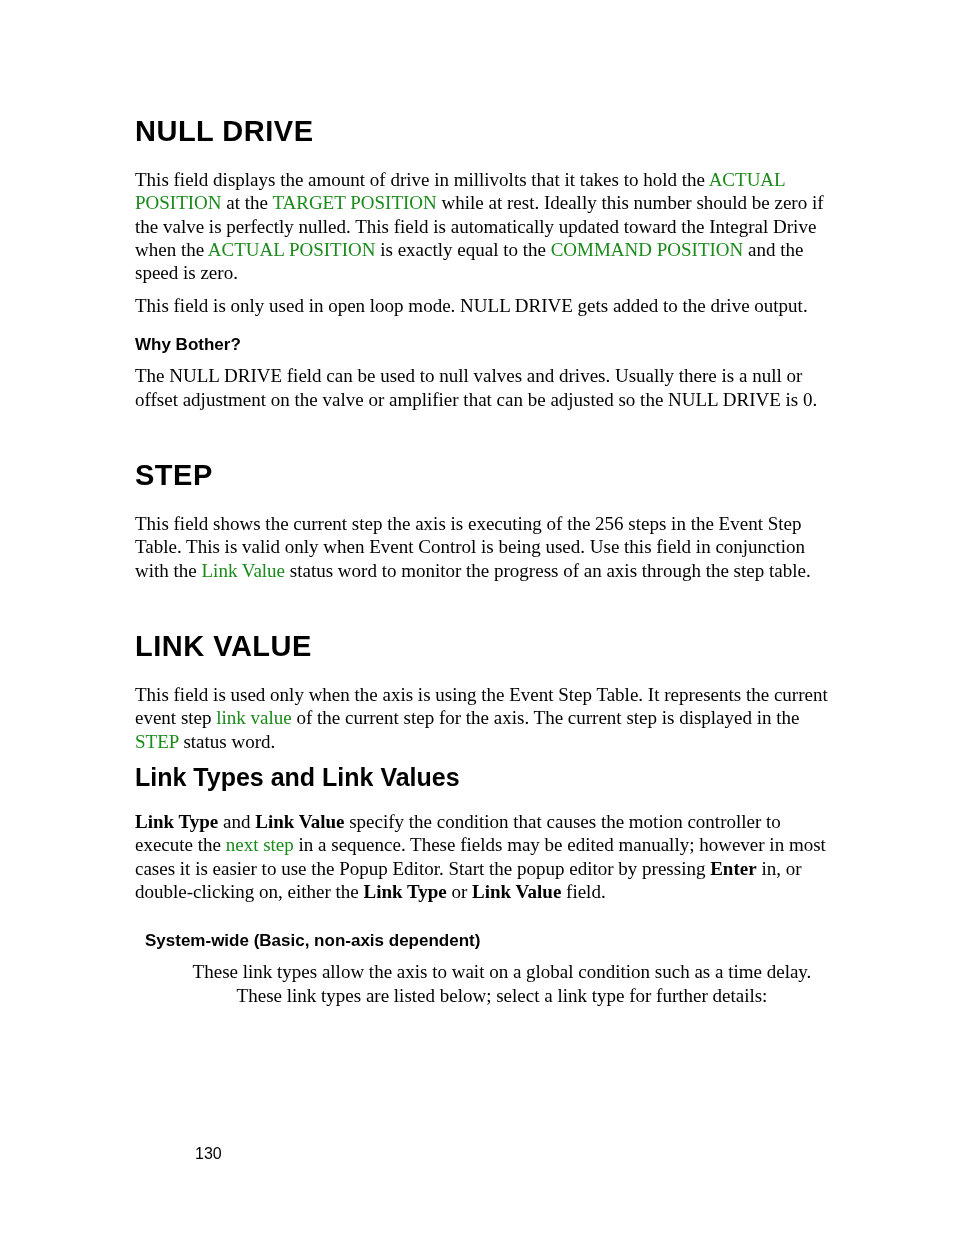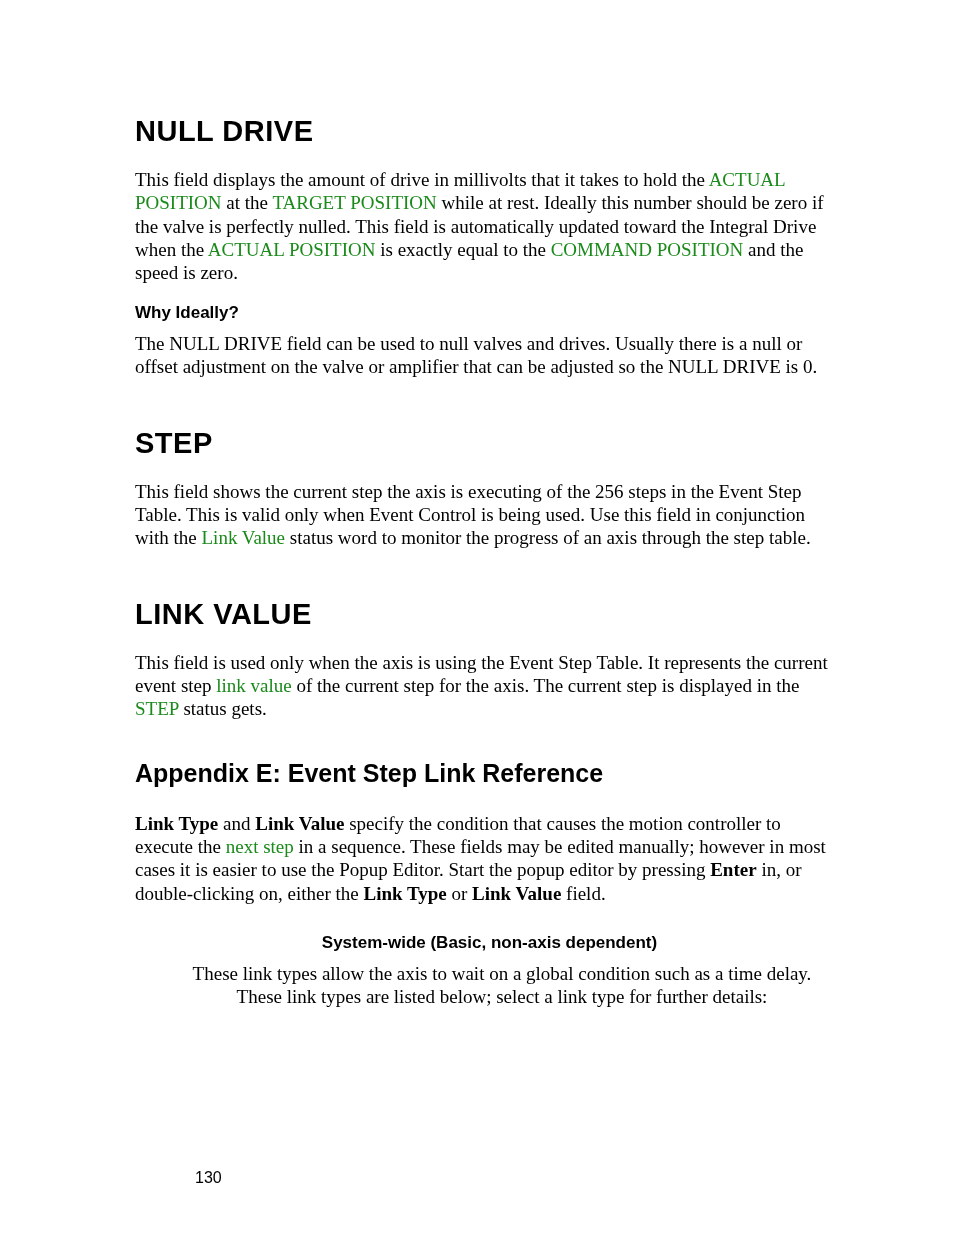--- a/index.html
+++ b/index.html
@@ -39,76 +39,76 @@
     font-family: Arial, Helvetica, sans-serif;
     font-weight: 700;
     font-size: 17px;
     margin: 18px 0 4px 0;
   }
   h3.category {
     font-family: Arial, Helvetica, sans-serif;
     font-weight: 700;
     font-size: 17px;
     margin: 6px 0 4px 10px;
-    text-align: center;
   }
   p.body {
     font-size: 19px;
     line-height: 1.23;
     margin: 9px 0 4px 0;
   }
   p.indent {
     margin-left: 35px;
     text-align: center;
   }
   .gap-lg { height: 44px; }
   .gap-sm { height: 18px; }
   a.link, span.link {
     color: #1a8a1a;
     text-decoration: none;
   }
   .page-num {
     position: absolute;
-    bottom: 48px;
+    bottom: 72px;
     left: 195px;
     font-family: Arial, Helvetica, sans-serif;
     font-size: 16px;
   }
 </style>
 </head>
 <body>
 
 <div class="page">
 
   <h1 class="section">NULL DRIVE</h1>
 
   <p class="body">
     <span>This field displays the amount of drive in millivolts that it takes to hold the </span><span class="link">ACTUAL POSITION</span><span> at the </span><span class="link">TARGET POSITION</span><span> while at rest.  Ideally this number should be zero if the valve is perfectly nulled.  This field is automatically updated toward the Integral Drive when the </span><span class="link">ACTUAL POSITION</span><span> is exactly equal to the </span><span class="link">COMMAND POSITION</span><span> and the speed is zero.</span>
   </p>
 
+  <p class="body">This field is only used in open loop mode.  NULL DRIVE gets added to the drive output.</p>
 
-  <h3 class="small">Why Ideally?</h3>
+  <h3 class="small">Why Bother?</h3>
   <p class="body">The NULL DRIVE field can be used to null valves and drives.  Usually there is a null or offset adjustment on the valve or amplifier that can be adjusted so the NULL DRIVE is 0.</p>
 
   <div class="gap-lg"></div>
 
   <h1 class="section">STEP</h1>
   <p class="body">
     <span>This field shows the current step the axis is executing of the 256 steps in the Event Step Table.  This is valid only when Event Control is being used.  Use this field in conjunction with the </span><span class="link">Link Value</span><span> status word to monitor the progress of an axis through the step table.</span>
   </p>
 
   <div class="gap-lg"></div>
 
   <h1 class="section">LINK VALUE</h1>
   <p class="body">
-    <span>This field is used only when the axis is using the Event Step Table.  It represents the current event step </span><span class="link">link value</span><span> of the current step for the axis.  The current step is displayed in the </span><span class="link">STEP</span><span> status gets.</span>
+    <span>This field is used only when the axis is using the Event Step Table.  It represents the current event step </span><span class="link">link value</span><span> of the current step for the axis.  The current step is displayed in the </span><span class="link">STEP</span><span> status word.</span>
   </p>
 
-  <h2 class="appendix">Appendix E: Event Step Link Reference</h2>
 
+  <h2 class="sub">Link Types and Link Values</h2>
 
   <p class="body">
     <b>Link Type</b><span> and </span><b>Link Value</b><span> specify the condition that causes the motion controller to execute the </span><span class="link">next step</span><span> in a sequence.  These fields may be edited manually; however in most cases it is easier to use the Popup Editor.  Start the popup editor by pressing </span><b>Enter</b><span> in, or double-clicking on, either the </span><b>Link Type</b><span> or </span><b>Link Value</b><span> field.</span>
   </p>
 
   <div class="gap-sm"></div>
 
 
   <h3 class="category">System-wide (Basic, non-axis dependent)</h3>
   <p class="body indent">These link types allow the axis to wait on a global condition such as a time delay. These link types are listed below; select a link type for further details:</p>

